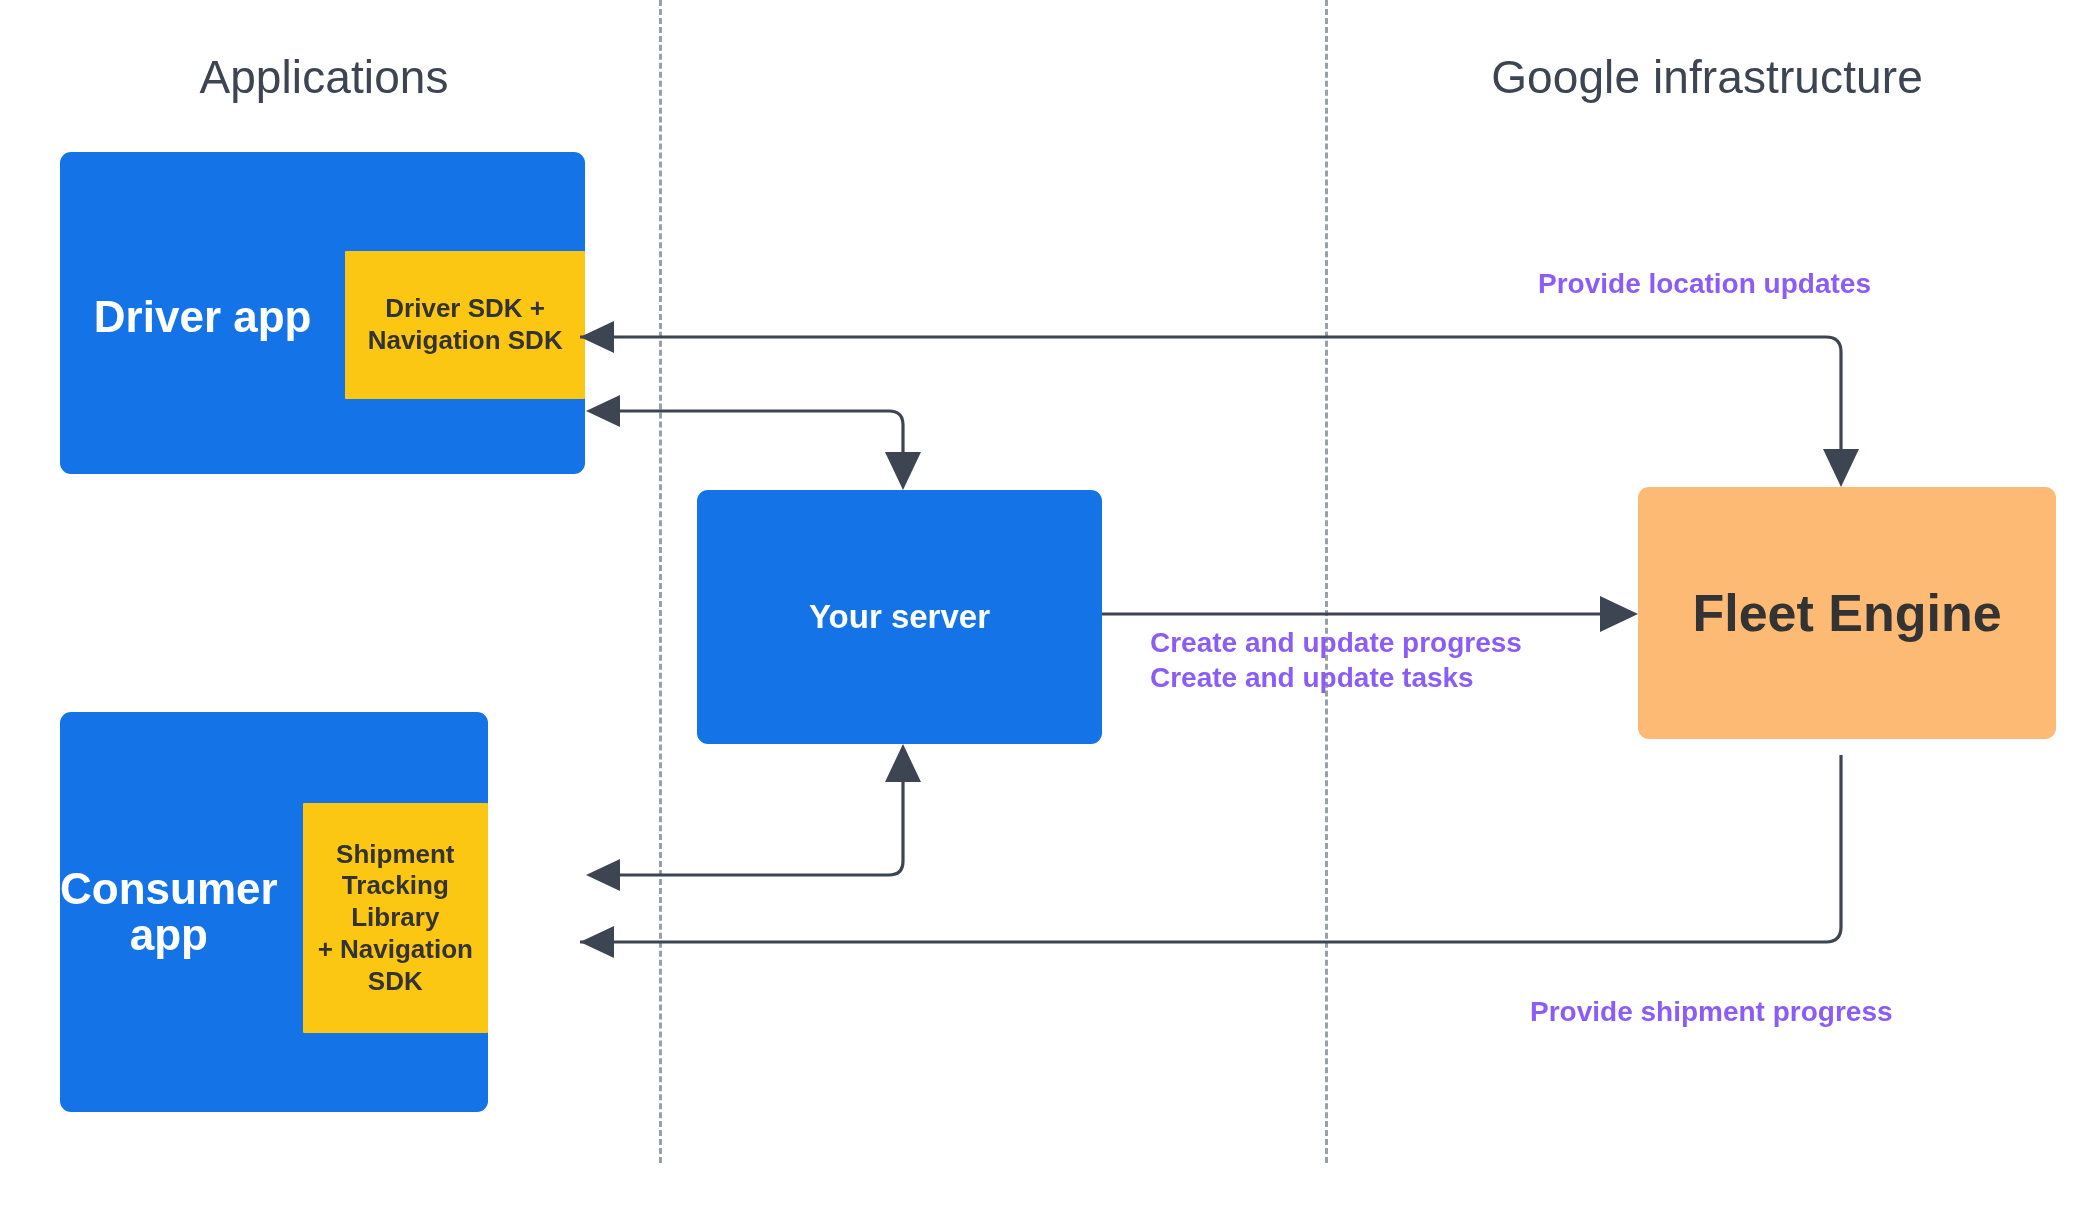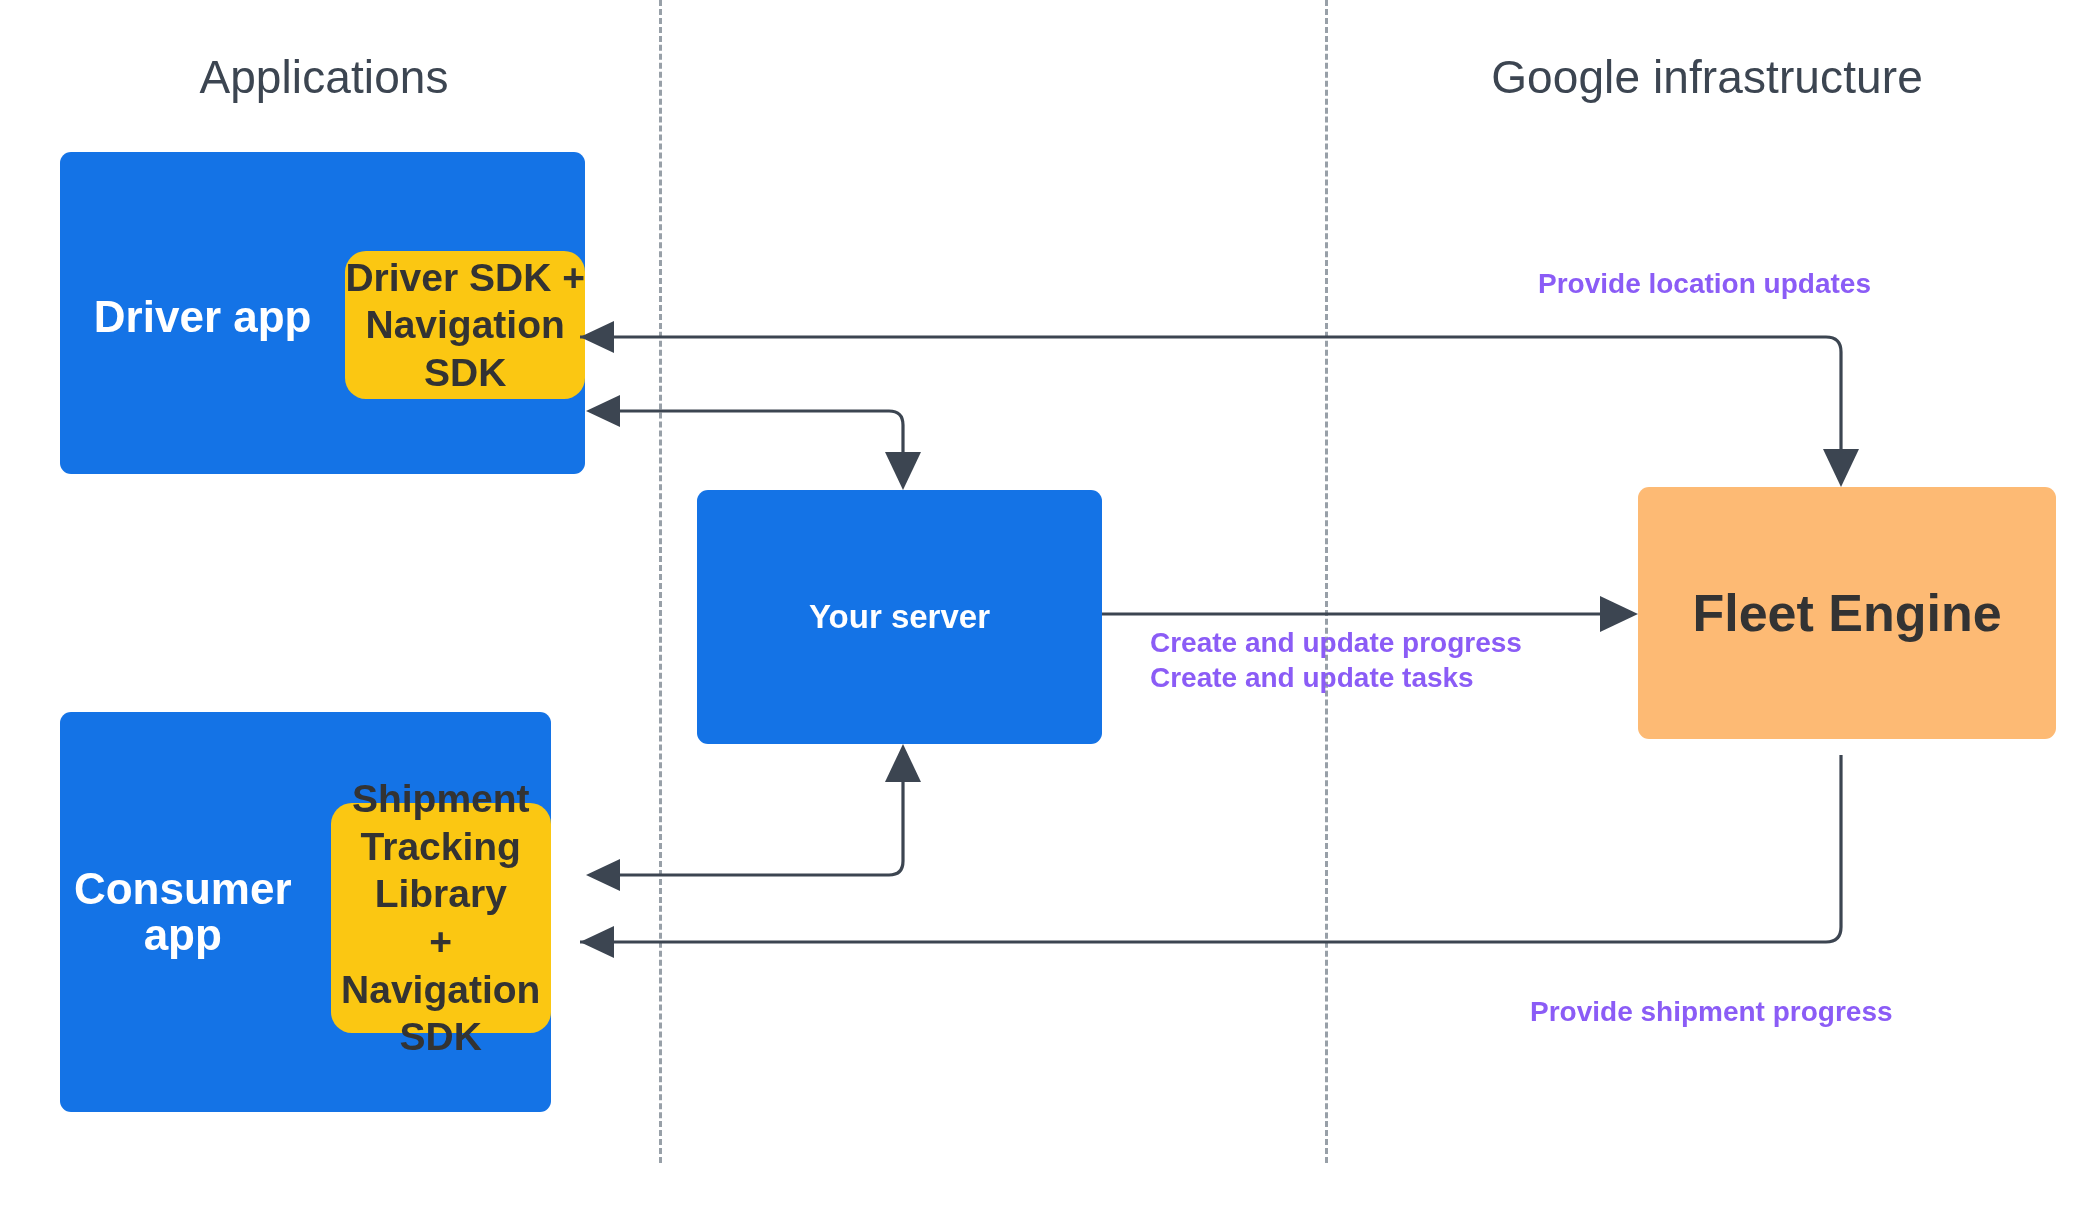--- a/index.html
+++ b/index.html
@@ -60,39 +60,39 @@
   .app-title {
     color: #ffffff;
     font-weight: bold;
     font-size: 44px;
     line-height: 1.05;
     width: 100%;
     text-align: center;
   }
   .sdk-box {
     background: #fbc712;
-    border-radius: 21px;
+    border-radius: 1px;
     color: #333333;
     font-weight: bold;
-    font-size: 39px;
+    font-size: 26px;
     line-height: 1.22;
     display: flex;
     align-items: center;
     justify-content: center;
     text-align: center;
     white-space: pre-line;
   }
 
   
   #driver-app { left: 60px; top: 152px; width: 525px; height: 322px; padding-top: 24px; }
   #driver-app .app-title { margin-bottom: 16px; }
   #driver-sdk { width: 441px; height: 148px; }
 
   
-  #consumer-app { left: 60px; top: 712px; width: 491px; height: 400px; padding-top: 12px; }
+  #consumer-app { left: 60px; top: 712px; width: 428px; height: 400px; padding-top: 12px; }
   #consumer-app .app-title { margin-bottom: 12px; }
   #consumer-sdk { width: 441px; height: 230px; margin-left: 25px; }
 
   
   #your-server {
     left: 697px; top: 490px; width: 405px; height: 254px;
     color: #ffffff; font-weight: bold; font-size: 33px;
   }
 
   

